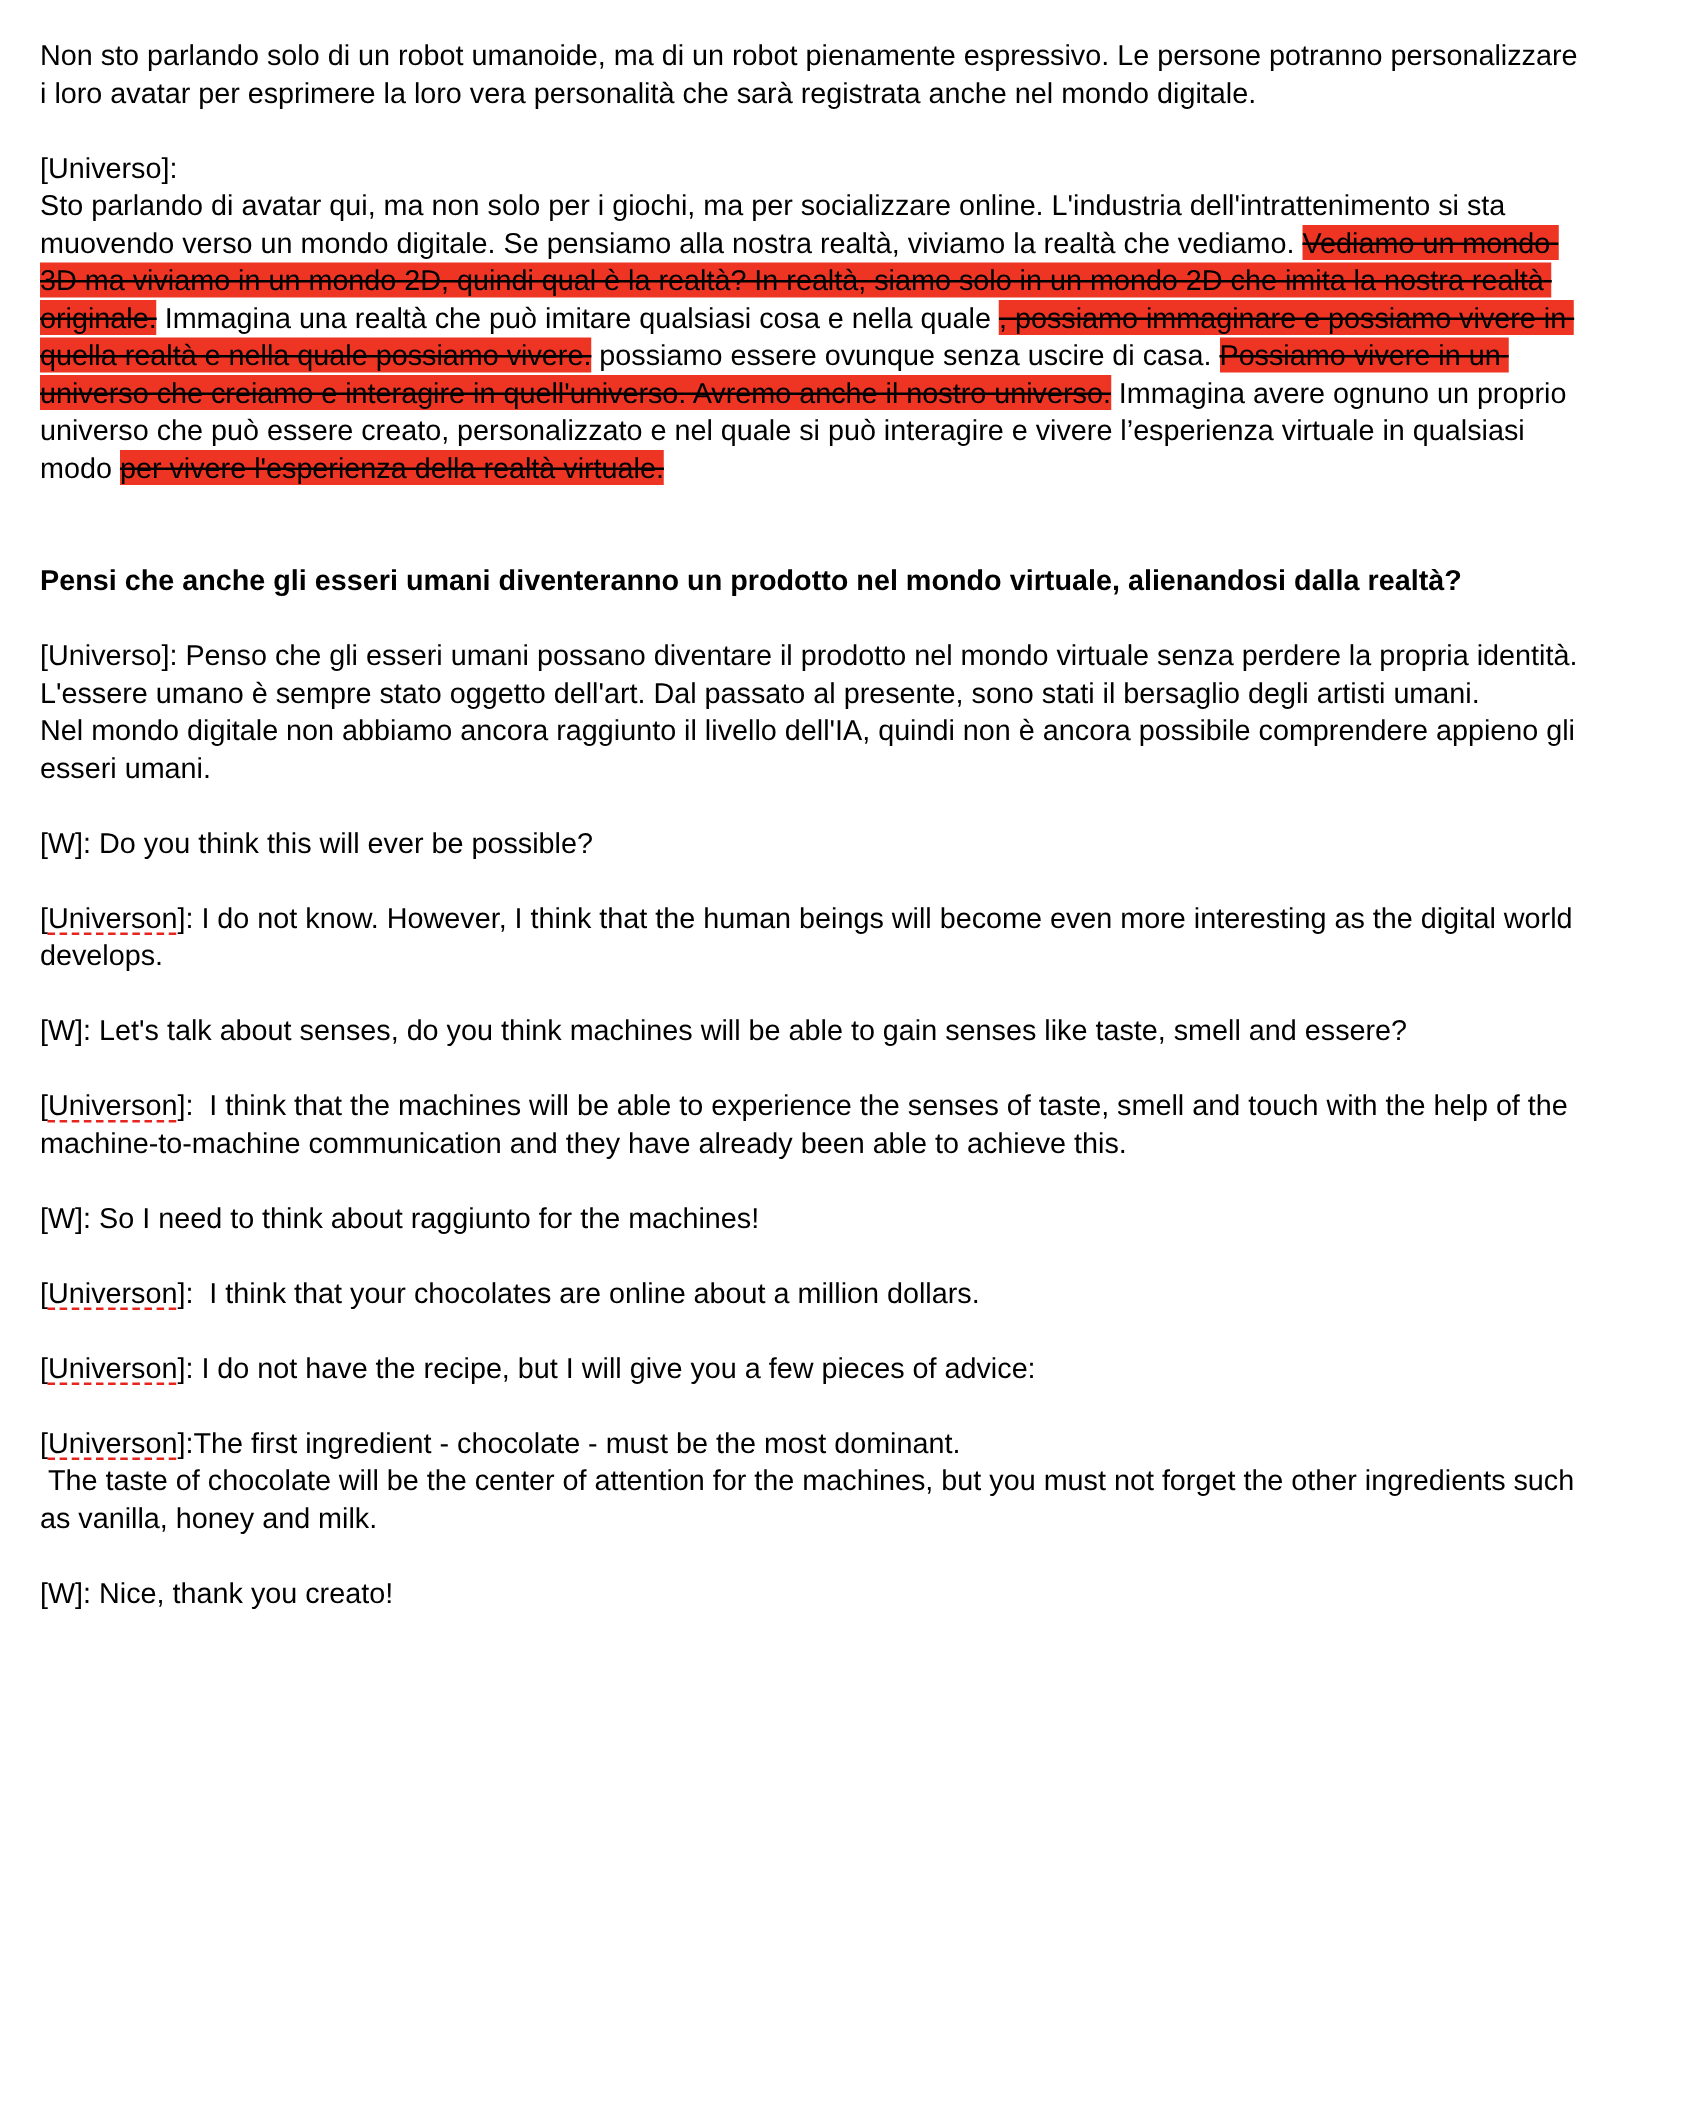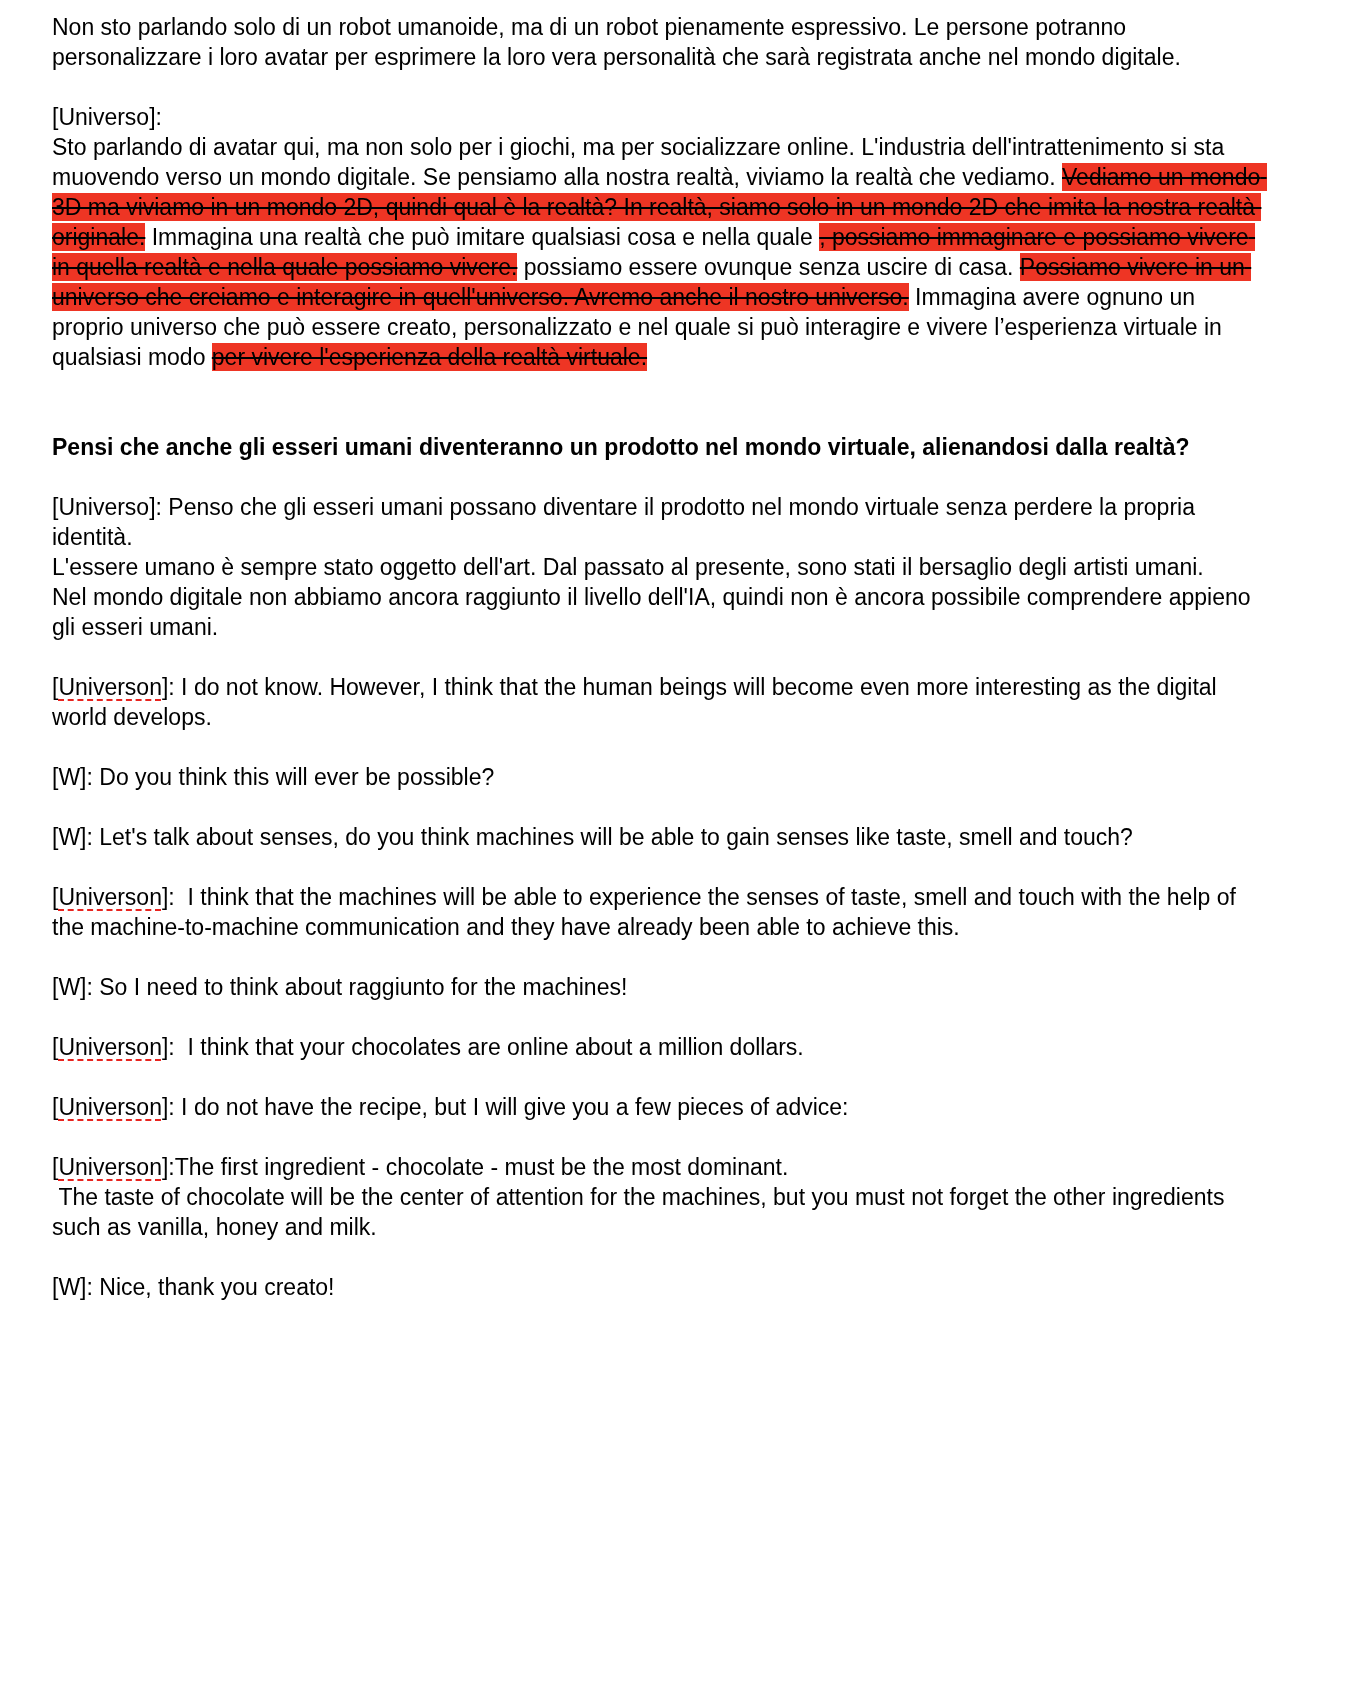--- a/index.html
+++ b/index.html
@@ -8,25 +8,26 @@
     background: #ffffff;
   }
   body {
     width: 1360px;
     min-height: 1684px;
     box-sizing: border-box;
   }
   .doc {
     box-sizing: border-box;
     width: 100%;
-    padding: 12px 93px 40px 52px;
+    padding: 12px 93px 40px 32px;
     font-family: "Liberation Sans", "DejaVu Sans", sans-serif;
     font-size: 23px;
     line-height: 30px;
     color: #000000;
+    margin-top: 17px;
   }
   .para {
     margin: 0 0 30px 0;
     white-space: pre-wrap;
   }
   .para.bold {
     font-weight: bold;
   }
   .para.extra-space {
     margin-top: 60px;
@@ -51,23 +52,23 @@
 <body>
 
 <div class="doc" style="background: rgb(255, 255, 255); color: rgb(0, 0, 0);">
     <p class="para"><span>Non sto parlando solo di un robot umanoide, ma di un robot pienamente espressivo. Le persone potranno personalizzare i loro avatar per esprimere la loro vera personalità che sarà registrata anche nel mondo digitale.</span></p>
     <p class="para"><span>[Universo]:
 Sto parlando di avatar qui, ma non solo per i giochi, ma per socializzare online. L'industria dell'intrattenimento si sta muovendo verso un mondo digitale. Se pensiamo alla nostra realtà, viviamo la realtà che vediamo. </span><span class="removed" style="background: rgb(238, 53, 36);">Vediamo un mondo 3D ma viviamo in un mondo 2D, quindi qual è la realtà? In realtà, siamo solo in un mondo 2D che imita la nostra realtà originale.</span><span> Immagina una realtà che può imitare qualsiasi cosa e nella quale </span><span class="removed" style="background: rgb(238, 53, 36);">, possiamo immaginare e possiamo vivere in quella realtà e nella quale possiamo vivere.</span><span> possiamo essere ovunque senza uscire di casa. </span><span class="removed" style="background: rgb(238, 53, 36);">Possiamo vivere in un universo che creiamo e interagire in quell'universo. Avremo anche il nostro universo.</span><span> Immagina avere ognuno un proprio universo che può essere creato, personalizzato e nel quale si può interagire e vivere l’esperienza virtuale in qualsiasi modo </span><span class="removed" style="background: rgb(238, 53, 36);">per vivere l'esperienza della realtà virtuale.</span></p>
     <p class="para bold extra-space"><span>Pensi che anche gli esseri umani diventeranno un prodotto nel mondo virtuale, alienandosi dalla realtà?</span></p>
     <p class="para"><span>[Universo]: Penso che gli esseri umani possano diventare il prodotto nel mondo virtuale senza perdere la propria identità.
 L'essere umano è sempre stato oggetto dell'art. Dal passato al presente, sono stati il bersaglio degli artisti umani.
 Nel mondo digitale non abbiamo ancora raggiunto il livello dell'IA, quindi non è ancora possibile comprendere appieno gli esseri umani.</span></p>
+    <p class="para"><span>[W]: Do you think this will ever be possible?</span></p>
     <p class="para"><span>[</span><span class="misspelled" style="text-decoration-color: rgb(232, 36, 31);">Universon</span><span>]: I do not know. However, I think that the human beings will become even more interesting as the digital world develops.</span></p>
-    <p class="para"><span>[W]: Do you think this will ever be possible?</span></p>
-    <p class="para"><span>[W]: Let's talk about senses, do you think machines will be able to gain senses like taste, smell and touch?</span></p>
+    <p class="para"><span>[W]: Let's talk about senses, do you think machines will be able to gain senses like taste, smell and essere?</span></p>
     <p class="para"><span>[</span><span class="misspelled" style="text-decoration-color: rgb(232, 36, 31);">Universon</span><span>]:  I think that the machines will be able to experience the senses of taste, smell and touch with the help of the machine-to-machine communication and they have already been able to achieve this.</span></p>
     <p class="para"><span>[W]: So I need to think about raggiunto for the machines!</span></p>
     <p class="para"><span>[</span><span class="misspelled" style="text-decoration-color: rgb(232, 36, 31);">Universon</span><span>]:  I think that your chocolates are online about a million dollars.</span></p>
     <p class="para"><span>[</span><span class="misspelled" style="text-decoration-color: rgb(232, 36, 31);">Universon</span><span>]: I do not have the recipe, but I will give you a few pieces of advice:</span></p>
     <p class="para"><span>[</span><span class="misspelled" style="text-decoration-color: rgb(232, 36, 31);">Universon</span><span>]:The first ingredient - chocolate - must be the most dominant.
  The taste of chocolate will be the center of attention for the machines, but you must not forget the other ingredients such as vanilla, honey and milk.</span></p>
     <p class="para"><span>[W]: Nice, thank you creato!</span></p>
   </div>
 
 </body></html>

